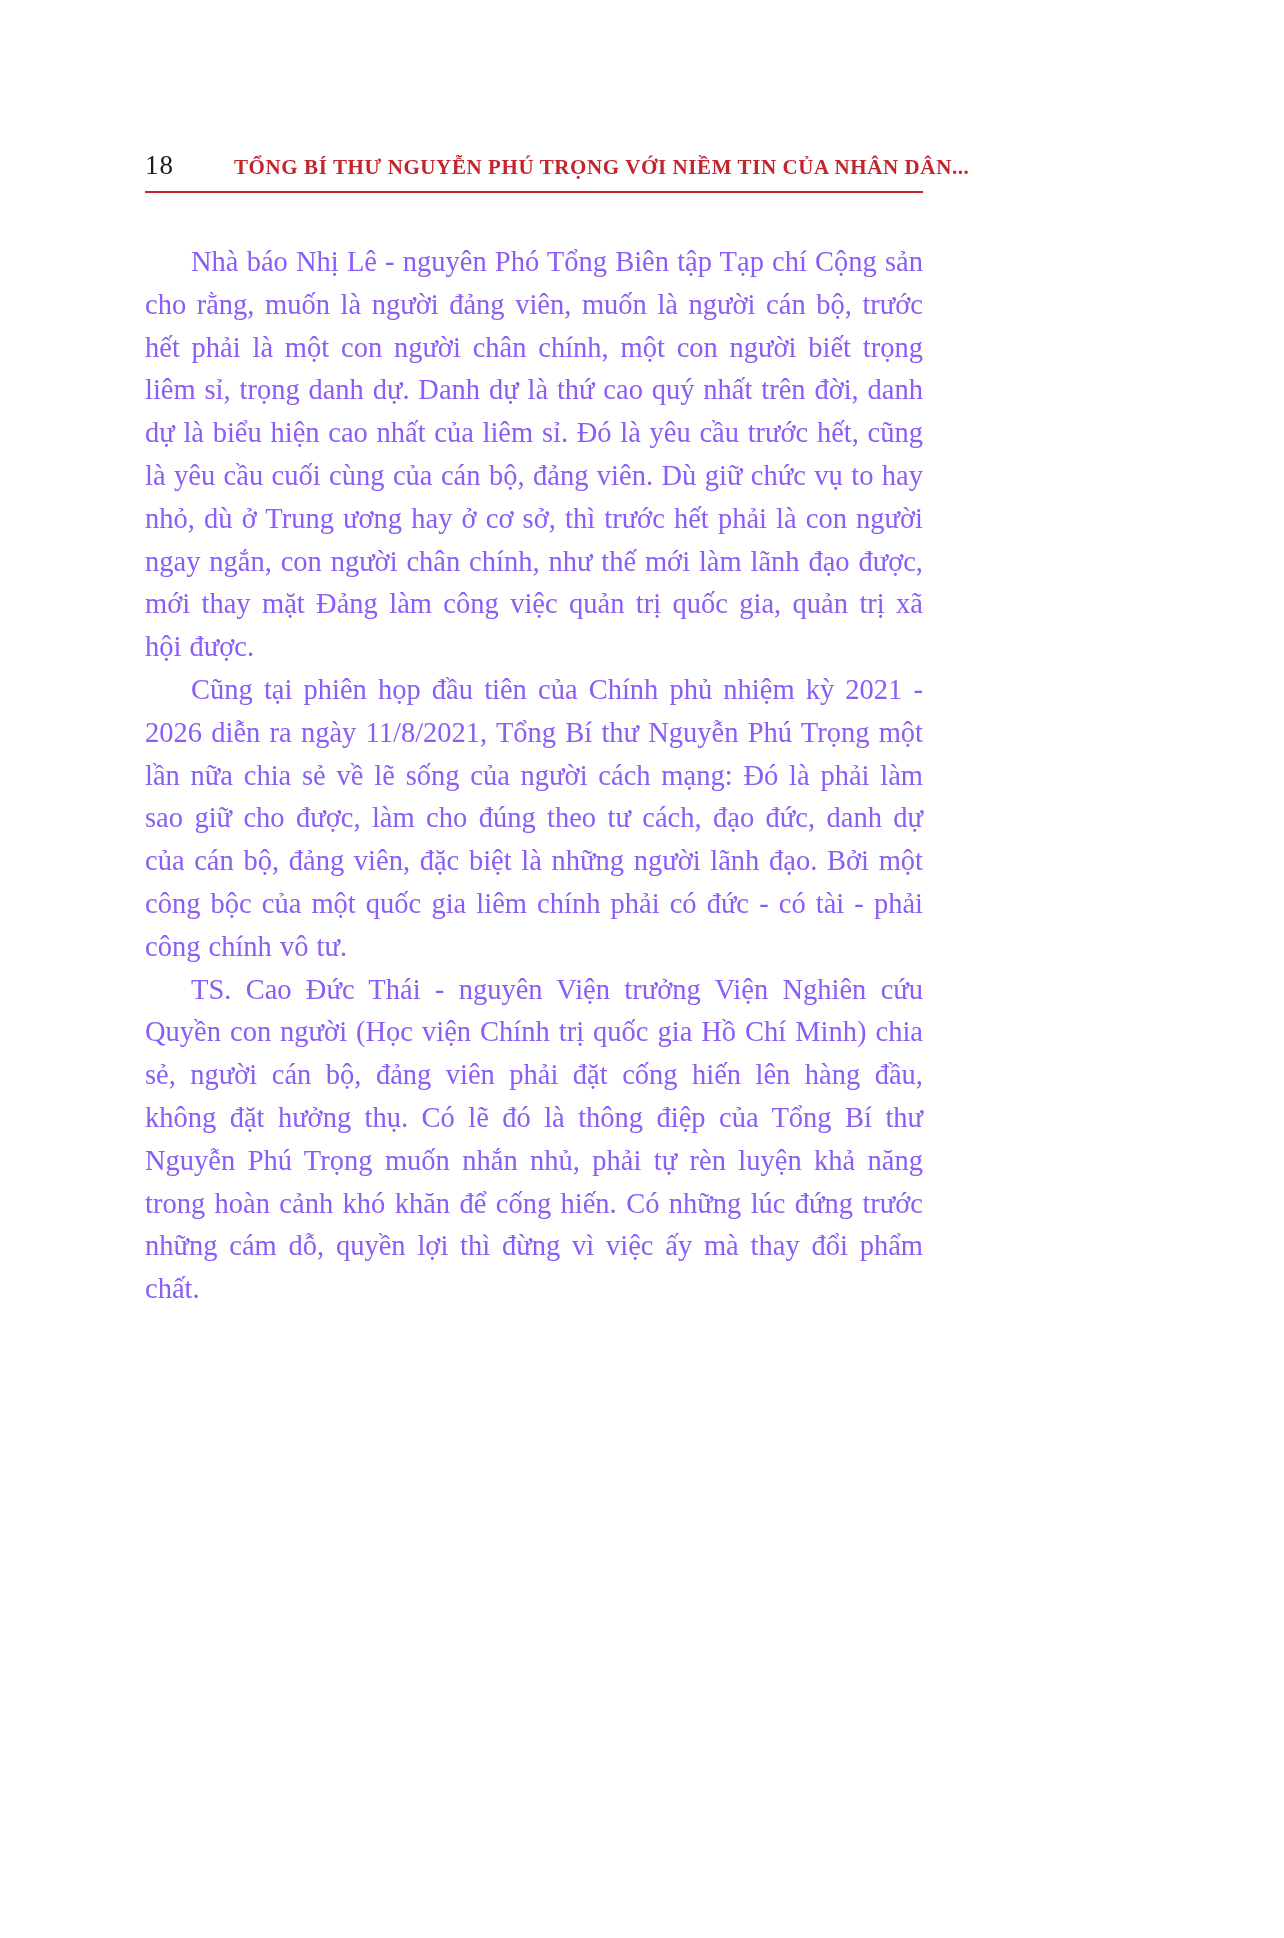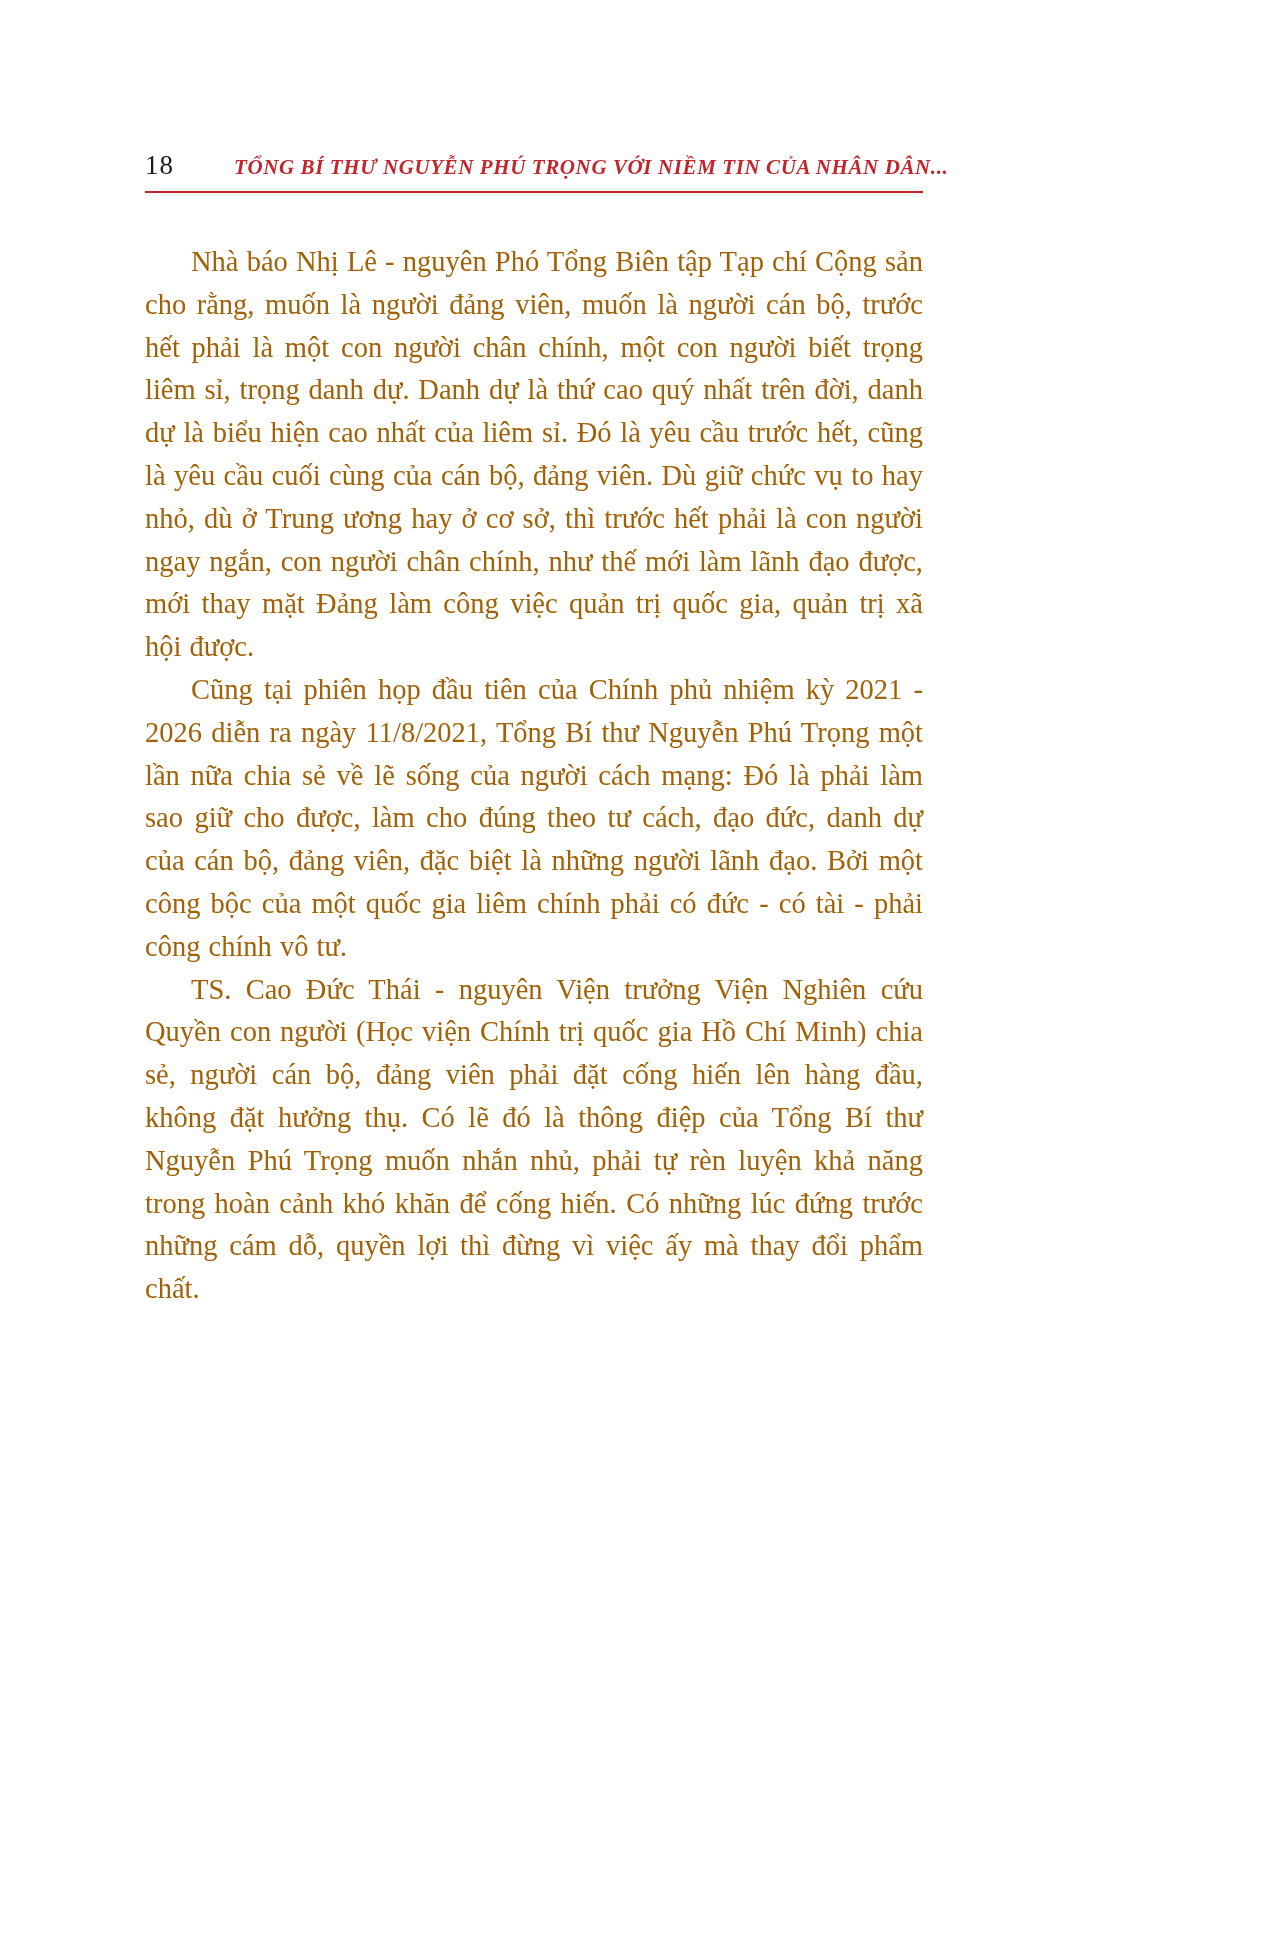--- a/index.html
+++ b/index.html
@@ -34,31 +34,30 @@
   }
   .running-title {
     font-size: 21px;
     font-weight: bold;
     color: #c2262c;
     letter-spacing: 0.6px;
     text-align: right;
     flex: 1 1 auto;
     padding-left: 60px;
     white-space: nowrap;
-    font-style: italic;
   }
   .header-rule {
     border: none;
     border-top: 2.5px solid #c2262c;
     margin-bottom: 48px;
   }
   .body-text p {
     font-size: 28.5px;
     line-height: 42.8px;
-    color: #a16207;
+    color: #8b5cf6;
     text-align: justify;
     text-indent: 46px;
     word-spacing: 1px;
   }
 </style>
 </head>
 <body>
 
 <div class="page">
   <div class="content">

